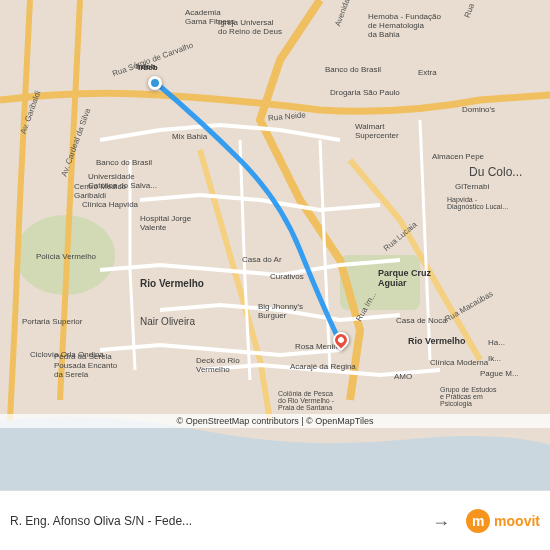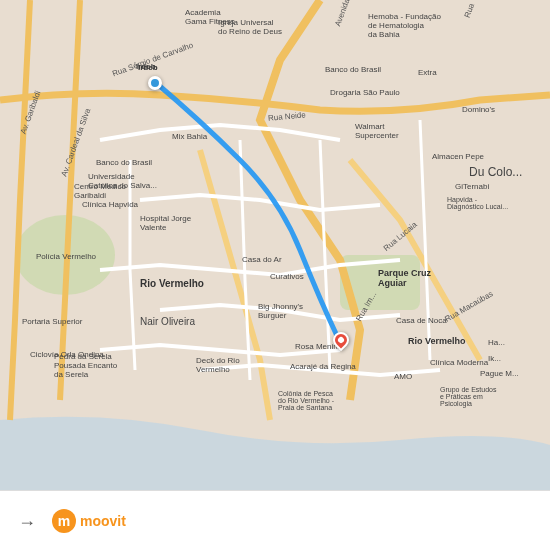--- a/index.html
+++ b/index.html
@@ -271,22 +271,24 @@
 
     <div class="map-label" style="left:136px; top:62px; font-size:8px; font-weight:bold;">Irdeb</div>
 
     <div class="origin-marker" style="left:148px; top:76px;"></div>
 
     <div style="position:absolute; left:138px; top:63px; font-size:8px; font-weight:bold; color:#333;">Irdeb</div>
 
     <div class="location-marker" style="left:333px; top:332px;"></div>
 
 
+    <div class="attribution">© OpenStreetMap contributors | © OpenMapTiles</div>
   </div>
 
   <div class="bottom-bar">
+    <div class="route-from">R. Eng. Afonso Oliva S/N - Fede...</div>
     <div class="arrow-icon">→</div>
     <div class="moovit-logo">
       <div class="logo-icon">m</div>
       <div class="logo-text">moovit</div>
     </div>
   </div>
 </div>
 
 </body></html>

